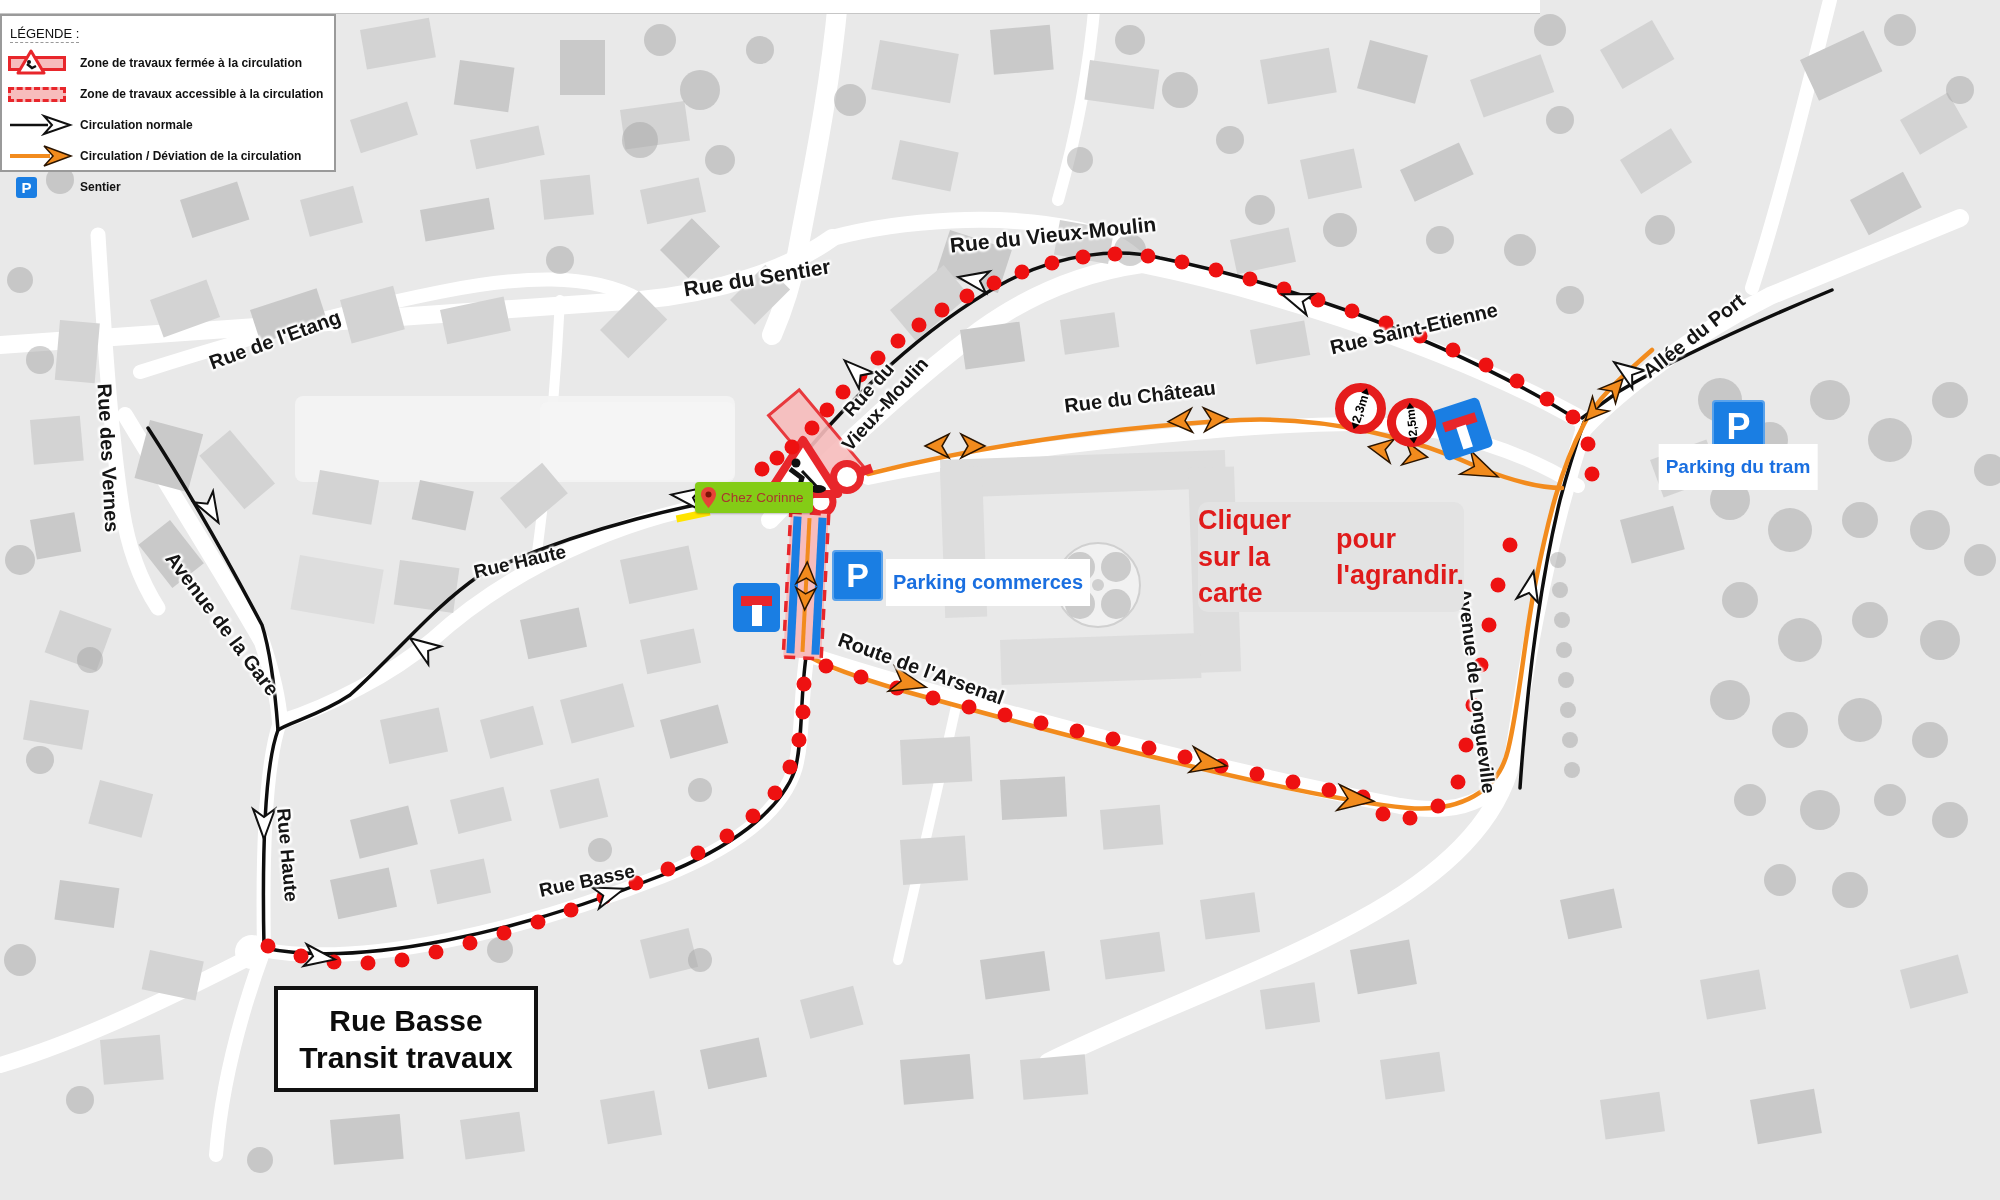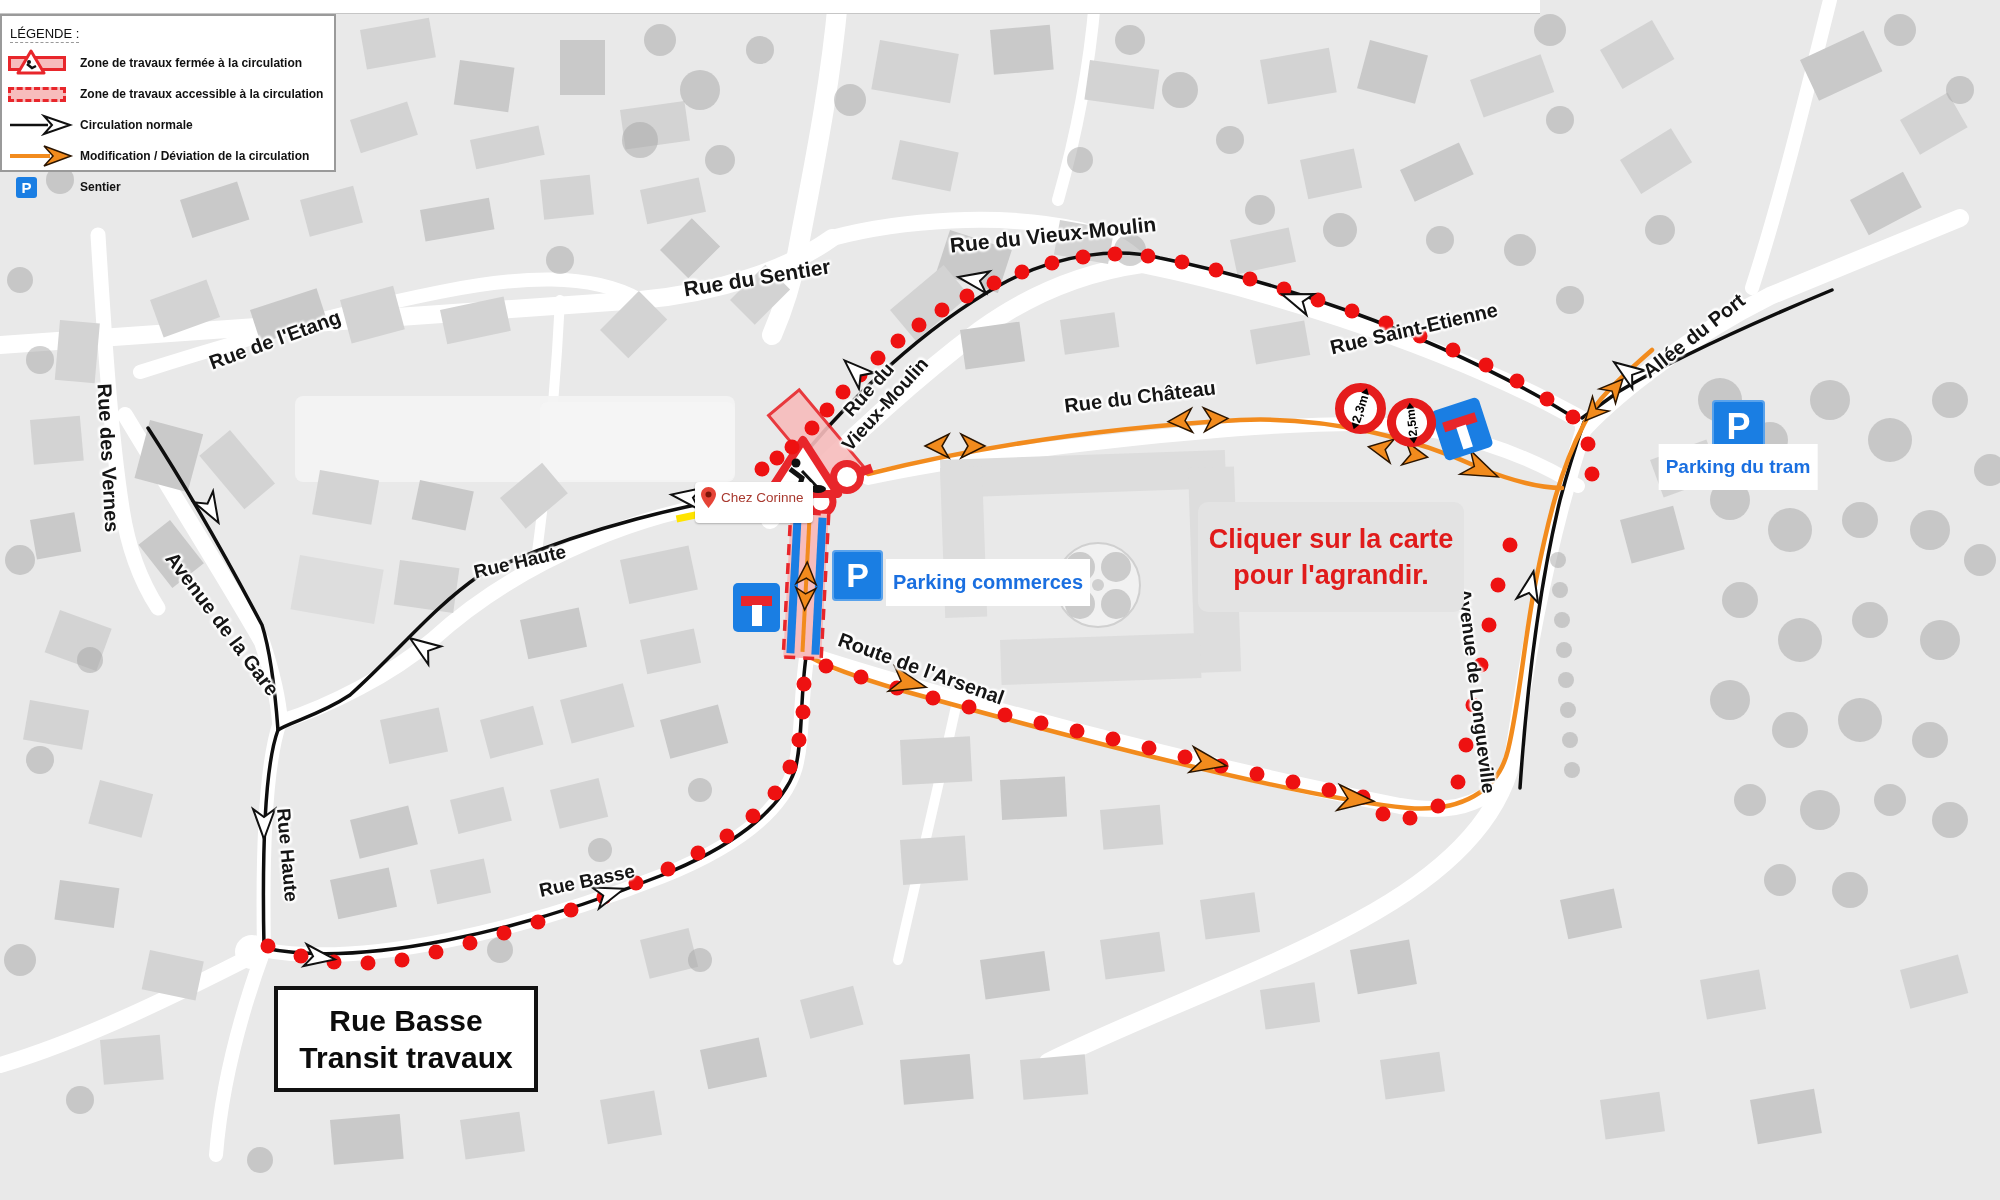--- a/index.html
+++ b/index.html
@@ -44,24 +44,24 @@
   .limit .inner{display:flex;align-items:center;gap:1px;font-weight:bold;color:#000;}
   .tri{width:0;height:0;}
   .tri.l{border-top:4px solid transparent;border-bottom:4px solid transparent;border-right:6px solid #000;}
   .tri.r{border-top:4px solid transparent;border-bottom:4px solid transparent;border-left:6px solid #000;}
   
   #transit-box{position:absolute;left:274px;top:986px;width:264px;height:106px;background:#fff;
     border:4px solid #111;box-sizing:border-box;display:flex;flex-direction:column;align-items:center;
     justify-content:center;z-index:25;}
   #transit-box div{font-size:30px;font-weight:bold;color:#0c0c0c;line-height:1.25;}
   #click-note{position:absolute;left:1198px;top:502px;width:266px;height:110px;background:#e3e3e3;
-    border-radius:10px;display:flex;flex-direction:column;align-items:center;justify-content:center;z-index:25;}
+    border-radius:10px;display:flex;flex-direction:row;align-items:center;justify-content:center;z-index:25;}
   #click-note div{font-size:27px;font-weight:bold;color:#e01b1b;line-height:1.35;}
-  #chez-corinne{position:absolute;left:695px;top:482px;background:#ffffff;border-radius:4px;
-    box-shadow:0 1px 2px rgba(0,0,0,.25);display:flex;align-items:center;gap:5px;padding:5px 9px 15px 6px;z-index:22;}
+  #chez-corinne{position:absolute;left:695px;top:482px;background:#84cc16;border-radius:4px;
+    box-shadow:0 1px 2px rgba(0,0,0,.25);display:flex;align-items:center;gap:5px;padding:5px 9px 5px 6px;z-index:22;}
   #chez-corinne span{font-size:13.5px;color:#a8382e;font-weight:500;}
   #top-strip{position:absolute;left:0;top:0;width:1540px;height:13px;background:#fff;border-bottom:1px solid #c6c6c6;z-index:28;}
 </style>
 </head>
 <body>
 
 <svg id="map-svg" width="2000" height="1200" viewBox="0 0 2000 1200">
 
   <rect x="0" y="0" width="2000" height="1200" fill="#e9e9e9"></rect>
 
@@ -498,21 +498,21 @@
     </span>
     <span class="lg-label">Circulation normale</span>
   </div>
   <div class="lg-row">
     <span class="lg-ic">
       <svg width="66" height="24" viewBox="0 0 66 24">
         <line x1="2" y1="12" x2="42" y2="12" stroke="#f28b1d" stroke-width="4"></line>
         <polygon points="63,12 36,2 45,12 36,22" fill="#f28b1d" stroke="#2b1500" stroke-width="1.5"></polygon>
       </svg>
     </span>
-    <span class="lg-label">Modification / Déviation de la circulation</span>
+    <span class="lg-label">Circulation / Déviation de la circulation</span>
   </div>
   <div class="lg-row">
     <span class="lg-ic">
       <span class="lg-p">
           <span>P</span>
         </span>
     </span>
     <span class="lg-label">Sentier</span>
   </div>
 </div>

